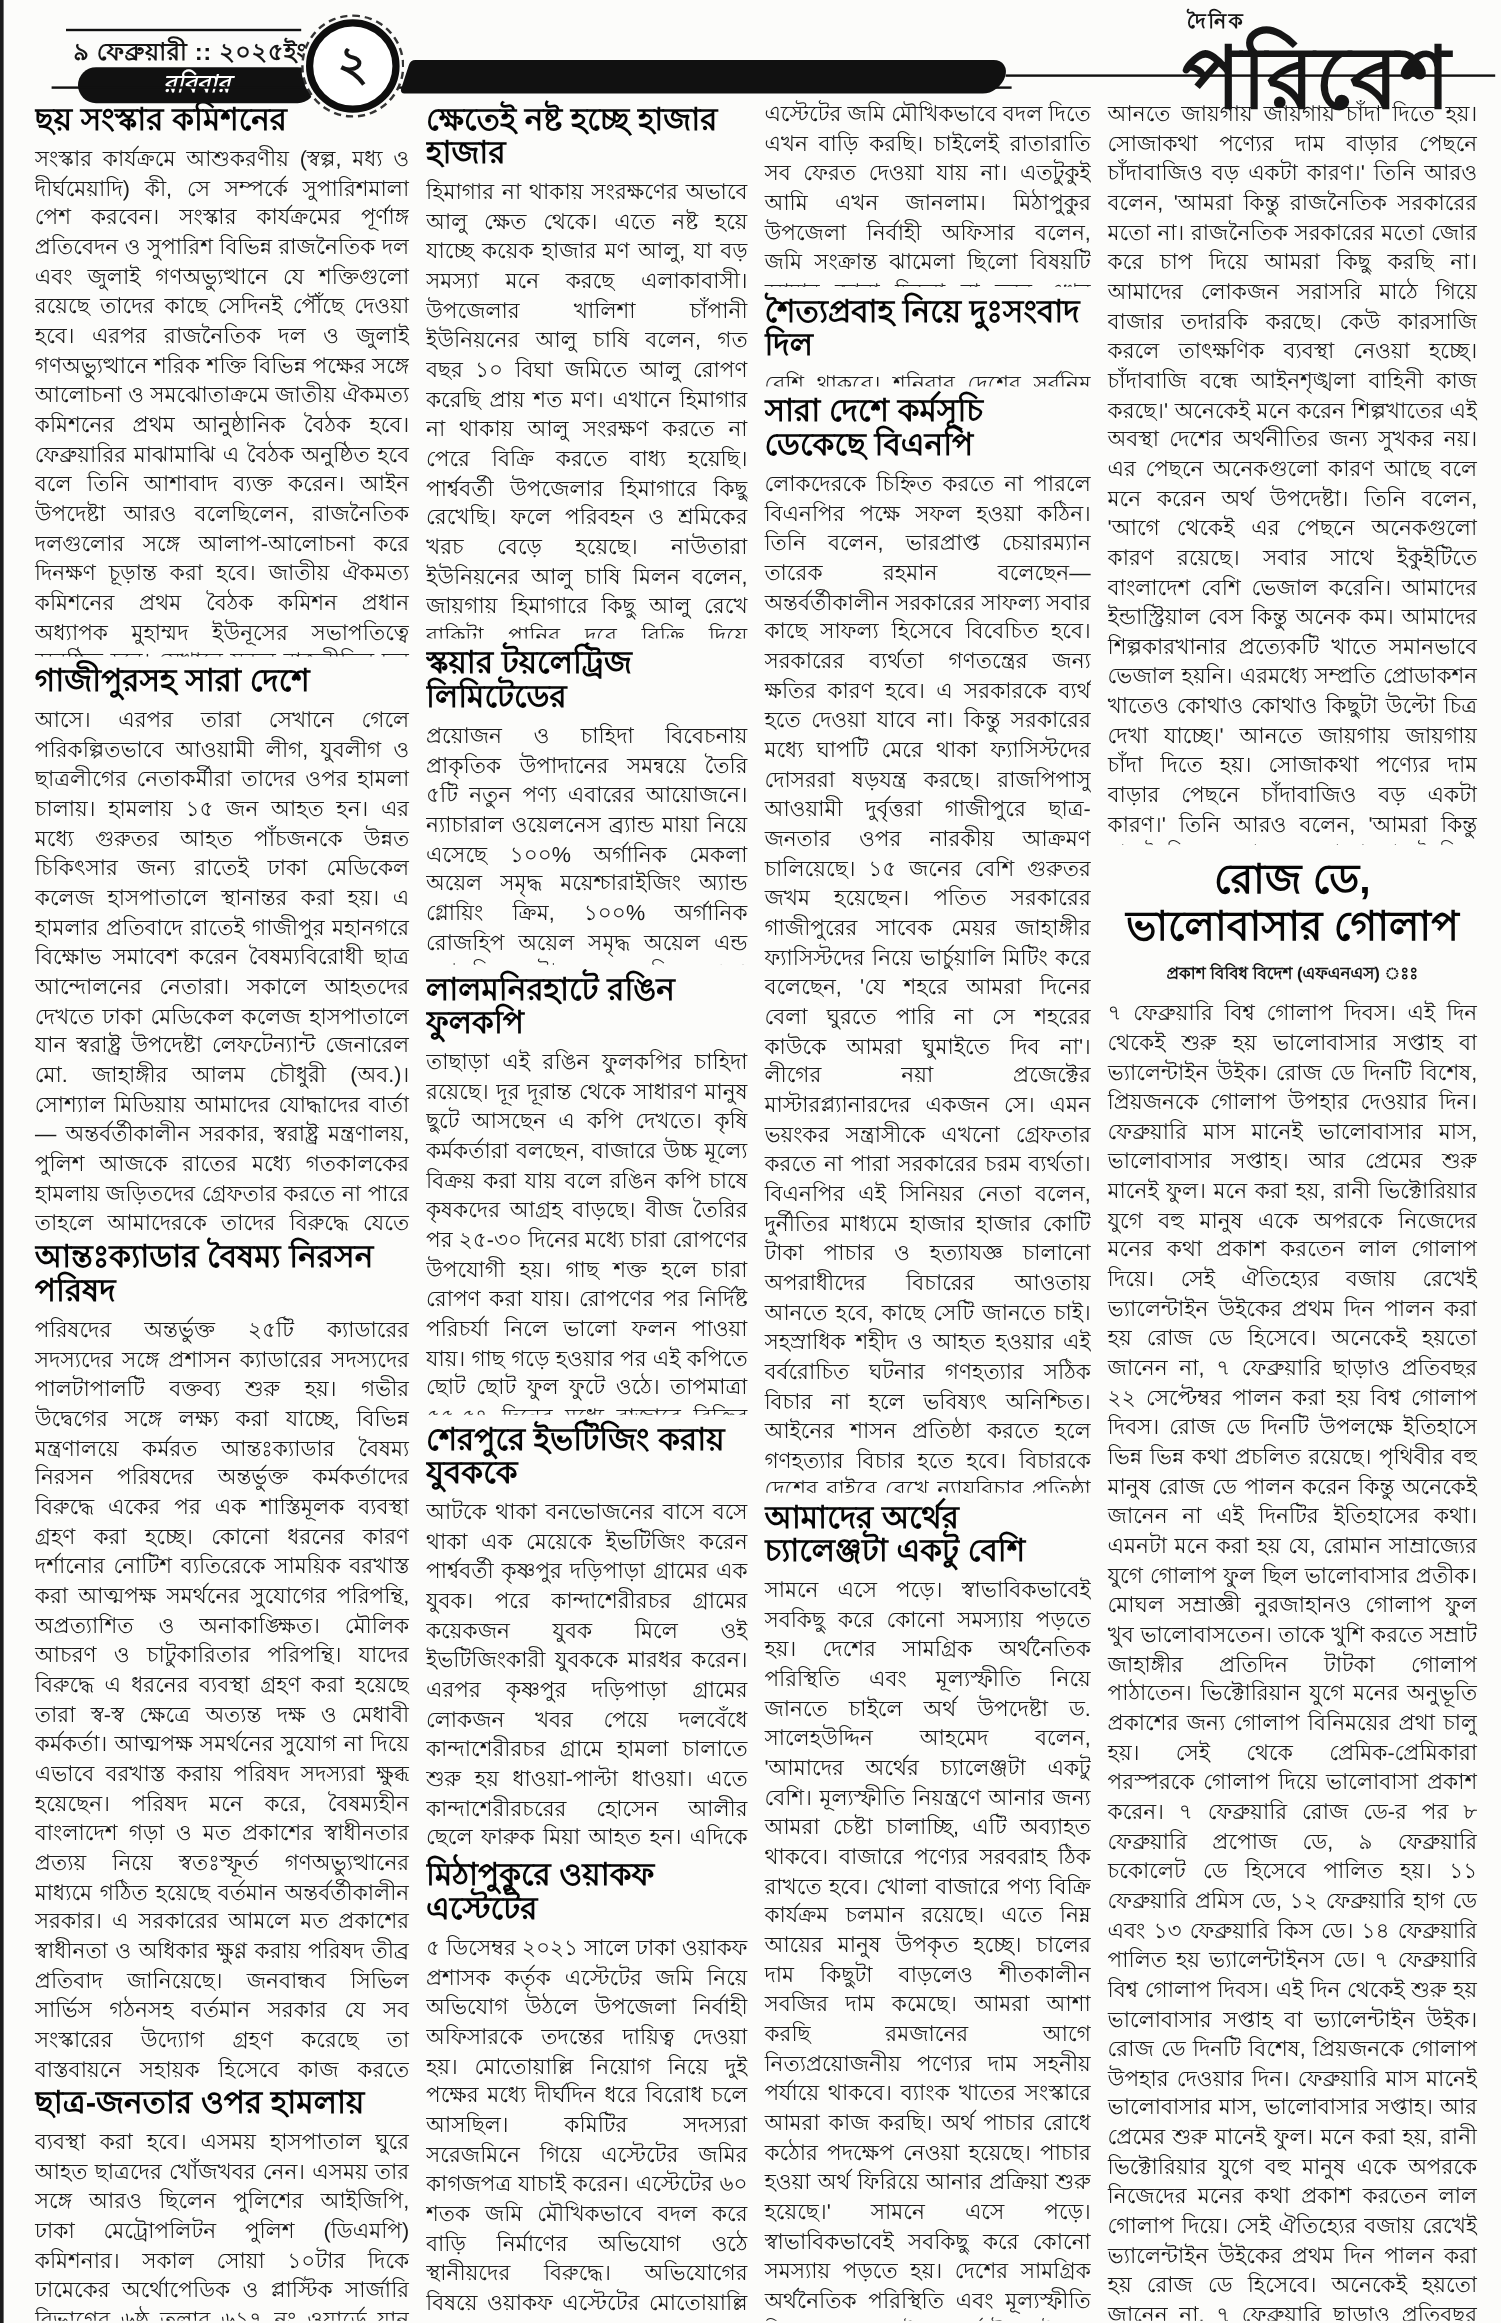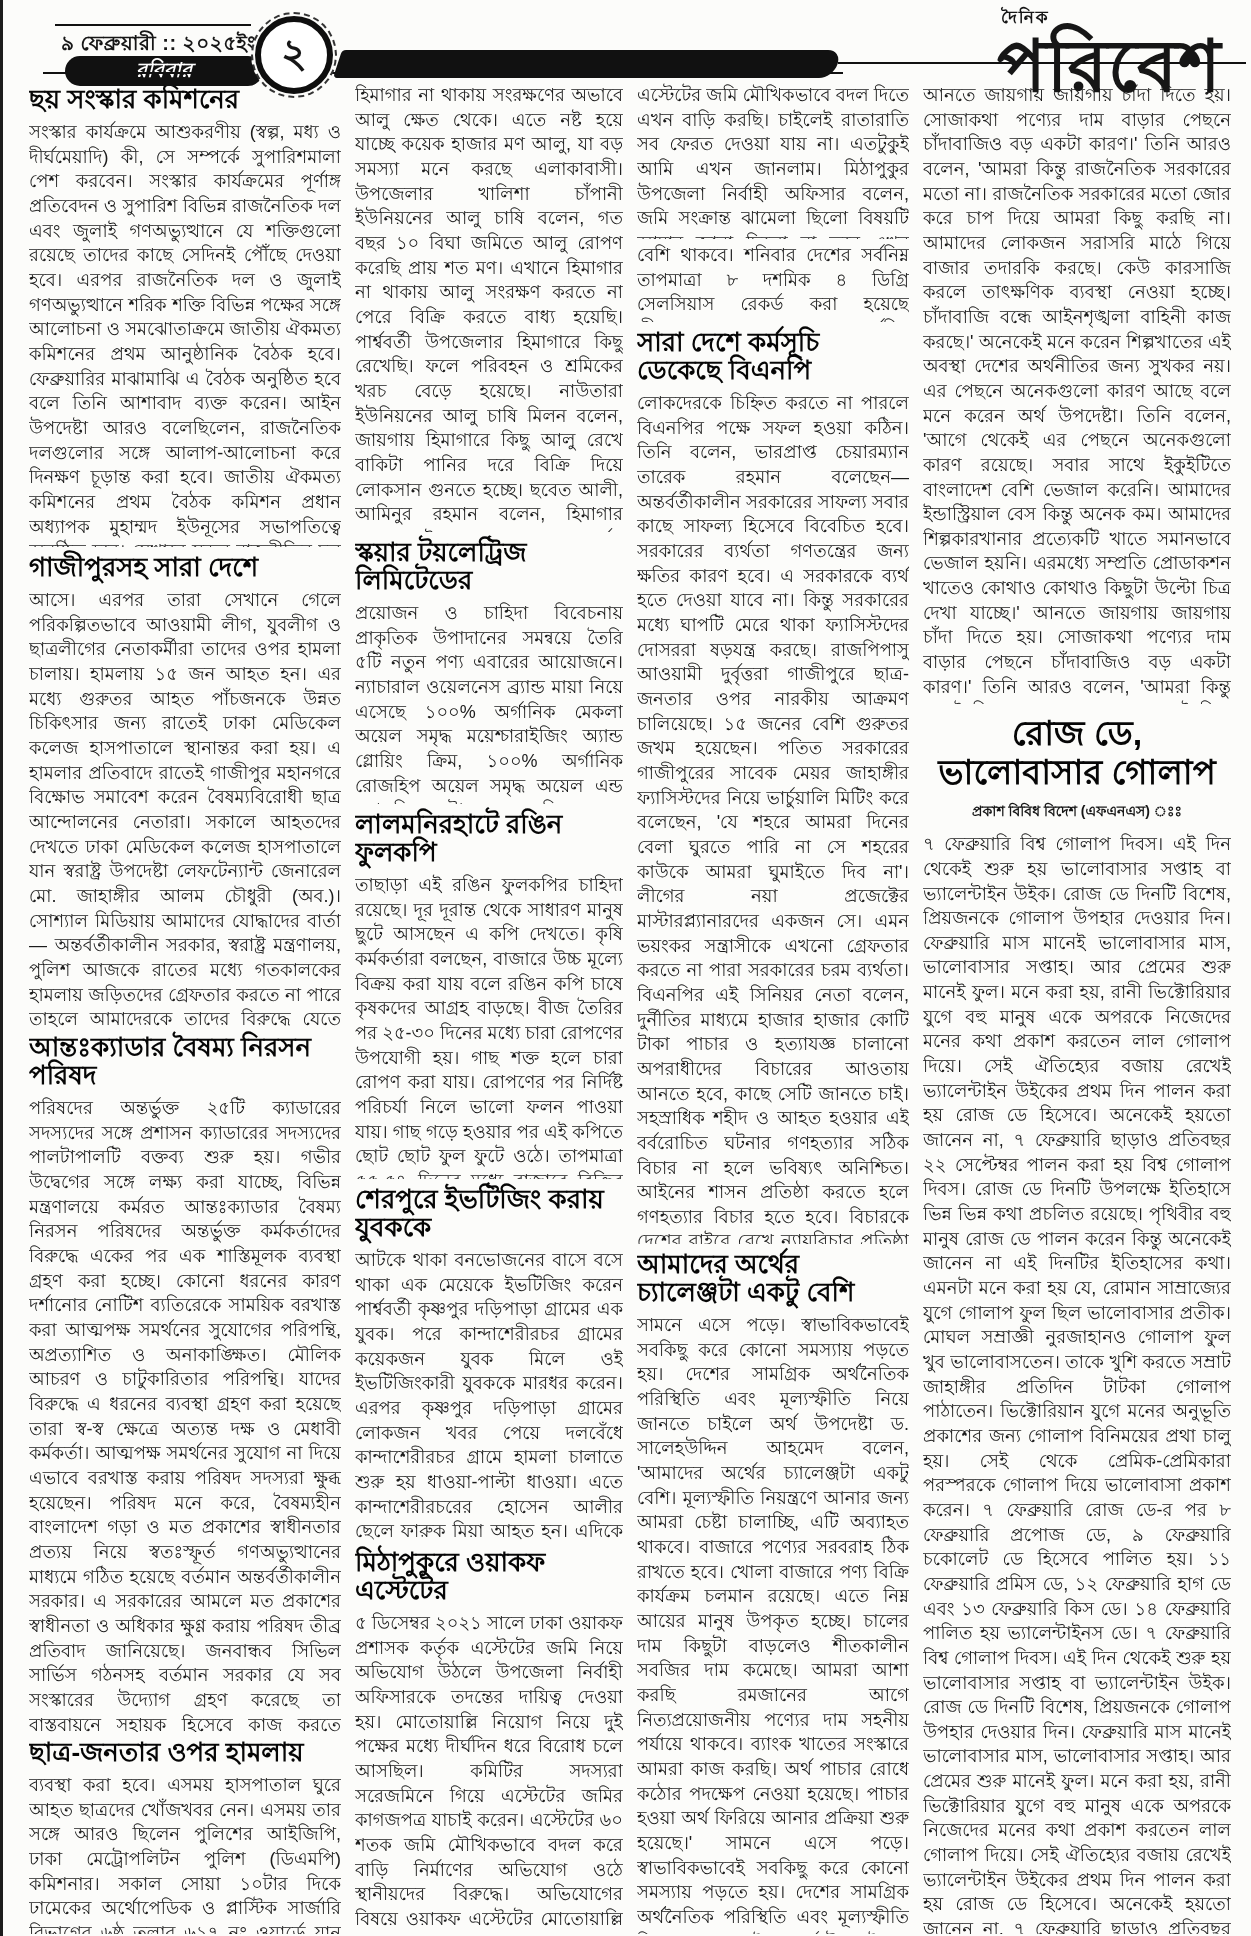--- a/index.html
+++ b/index.html
@@ -34,21 +34,21 @@
     width:66px;height:66px;border:6px solid #0e0e0e;border-radius:50%;
     display:flex;align-items:center;justify-content:center;
     font-size:40px;font-weight:bold;background:#fff;
   }
   .swoosh{
     position:absolute;left:330px;top:50px;width:500px;height:28px;
     background:#111;border-radius:4px 14px 14px 4px;
     transform:skewX(-18deg);transform-origin:bottom left;z-index:1;
   }
   .head-rule{position:absolute;left:835px;top:62px;width:408px;height:2px;background:#111;}
-  .logo{position:absolute;right:4px;top:4px;text-align:left;width:250px;z-index:2;}
+  .logo{position:absolute;right:16px;top:4px;text-align:left;width:250px;z-index:2;}
   .logo-top{display:block;font-size:17px;font-weight:900;letter-spacing:2px;margin-left:4px;}
   .logo-main{display:block;font-size:72px;font-weight:900;letter-spacing:1px;line-height:1;margin-top:-2px;}
   .header-bottom-rule{position:absolute;left:40px;top:72px;width:800px;height:2px;background:#111;}
   
   main.cols{
     display:grid;
     grid-template-columns:312px 268px 272px 308px;
     column-gap:14px;
     padding:4px 5px 0 26px;
   }
@@ -101,20 +101,21 @@
         <p class="body">পরিষদের অন্তর্ভুক্ত ২৫টি ক্যাডারের সদস্যদের সঙ্গে প্রশাসন ক্যাডারের সদস্যদের পালটাপালটি বক্তব্য শুরু হয়। গভীর উদ্বেগের সঙ্গে লক্ষ্য করা যাচ্ছে, বিভিন্ন মন্ত্রণালয়ে কর্মরত আন্তঃক্যাডার বৈষম্য নিরসন পরিষদের অন্তর্ভুক্ত কর্মকর্তাদের বিরুদ্ধে একের পর এক শাস্তিমূলক ব্যবস্থা গ্রহণ করা হচ্ছে। কোনো ধরনের কারণ দর্শানোর নোটিশ ব্যতিরেকে সাময়িক বরখাস্ত করা আত্মপক্ষ সমর্থনের সুযোগের পরিপন্থি, অপ্রত্যাশিত ও অনাকাঙ্ক্ষিত। মৌলিক আচরণ ও চাটুকারিতার পরিপন্থি। যাদের বিরুদ্ধে এ ধরনের ব্যবস্থা গ্রহণ করা হয়েছে তারা স্ব-স্ব ক্ষেত্রে অত্যন্ত দক্ষ ও মেধাবী কর্মকর্তা। আত্মপক্ষ সমর্থনের সুযোগ না দিয়ে এভাবে বরখাস্ত করায় পরিষদ সদস্যরা ক্ষুব্ধ হয়েছেন। পরিষদ মনে করে, বৈষম্যহীন বাংলাদেশ গড়া ও মত প্রকাশের স্বাধীনতার প্রত্যয় নিয়ে স্বতঃস্ফূর্ত গণঅভ্যুত্থানের মাধ্যমে গঠিত হয়েছে বর্তমান অন্তর্বর্তীকালীন সরকার। এ সরকারের আমলে মত প্রকাশের স্বাধীনতা ও অধিকার ক্ষুণ্ণ করায় পরিষদ তীব্র প্রতিবাদ জানিয়েছে। জনবান্ধব সিভিল সার্ভিস গঠনসহ বর্তমান সরকার যে সব সংস্কারের উদ্যোগ গ্রহণ করেছে তা বাস্তবায়নে সহায়ক হিসেবে কাজ করতে পরিষদ প্রতিশ্রুতিবদ্ধ। অসঙ্গতিপূর্ণ। কমিশনের পূর্ণাঙ্গ প্রস্তাব পেলে, খুঁটিনাটি প্রস্তাব উপস্থাপন করা হবে। লিখিত বক্তব্য উপস্থাপন করেন বৈষম্য নিরসন পরিষদের সমন্বয়ক মো. শওকত। এ সময় উপস্থিত ছিলেন, গণপূর্ত ক্যাডারের মো., স্বাস্থ্য ক্যাডারের ডা. মোহাম্মদ নেয়ামত হোসেন, শিক্ষা ক্যাডারের মফিজুর রহমান, প্রাণিসম্পদ ক্যাডারের ড. মুহাম্মদ, সমবায় ক্যাডারের মো. মমিনুল হক, কৃষি ক্যাডারের এবং বিভিন্ন ক্যাডারের সদস্যবৃন্দ।</p>
       </article>
       <article class="art" style="height:202px">
         <h2>ছাত্র-জনতার ওপর হামলায়</h2>
         <p class="body">ব্যবস্থা করা হবে। এসময় হাসপাতাল ঘুরে আহত ছাত্রদের খোঁজখবর নেন। এসময় তার সঙ্গে আরও ছিলেন পুলিশের আইজিপি, ঢাকা মেট্রোপলিটন পুলিশ (ডিএমপি) কমিশনার। সকাল সোয়া ১০টার দিকে ঢামেকের অর্থোপেডিক ও প্লাস্টিক সার্জারি বিভাগের ৬ষ্ঠ তলার ৬১৭ নং ওয়ার্ডে যান এবং তাদের খোঁজখবর নেন। এর আগে, (ফেব্রুয়ারি) রাত ৯টার দিকে গাজীপুর মহানগরীর এলাকায় সাবেক মন্ত্রী ও জেলা আওয়ামী লীগের হকের বাড়ি ভাঙচুরের অভিযোগ তুলে শিক্ষার্থীদের ওপর হামলা চালায় স্থানীয় বাসিন্দারা। এতে অন্তত ১৫ শিক্ষার্থী আহত হন।</p>
       </article>
     </section>
 
     <section>
       <article class="art" style="height:453px">
+        <h2>ক্ষেতেই নষ্ট হচ্ছে হাজার হাজার</h2>
         <p class="body">হিমাগার না থাকায় সংরক্ষণের অভাবে আলু ক্ষেত থেকে। এতে নষ্ট হয়ে যাচ্ছে কয়েক হাজার মণ আলু, যা বড় সমস্যা মনে করছে এলাকাবাসী। উপজেলার খালিশা চাঁপানী ইউনিয়নের আলু চাষি বলেন, গত বছর ১০ বিঘা জমিতে আলু রোপণ করেছি প্রায় শত মণ। এখানে হিমাগার না থাকায় আলু সংরক্ষণ করতে না পেরে বিক্রি করতে বাধ্য হয়েছি। পার্শ্ববর্তী উপজেলার হিমাগারে কিছু রেখেছি। ফলে পরিবহন ও শ্রমিকের খরচ বেড়ে হয়েছে। নাউতারা ইউনিয়নের আলু চাষি মিলন বলেন, জায়গায় হিমাগারে কিছু আলু রেখে বাকিটা পানির দরে বিক্রি দিয়ে লোকসান গুনতে হচ্ছে। ছবেত আলী, আমিনুর রহমান বলেন, হিমাগার থাকলে এই আলু রমজানের শেষ পর্যন্ত সংরক্ষণ করা যেত। কিন্তু সংরক্ষণের অভাবে ক্ষেতের আলুগুলো এখনও উত্তোলন করা যাচ্ছে না। এখন বিক্রি করলে দাম পাওয়া যাবে না, সংরক্ষণও করতে পারছি না। ফলে বিপাকে পড়েছি। যে হিমাগার রয়েছে সেখানে রশিদ মেলে না, পর্যাপ্ত জায়গা নেই। জরুরি ভিত্তিতে এই উপজেলায় হিমাগার নির্মাণের পাশাপাশি, সরকারি সহায়তার দাবি জানান তারা। কৃষি কর্মকর্তা হাসান আল বান্না বলেন, এবার আলুর উৎপাদন লক্ষ্যমাত্রাকে ছাড়িয়ে যাচ্ছে।</p>
       </article>
       <article class="art" style="height:272px">
         <h2>স্কয়ার টয়লেট্রিজ লিমিটেডের</h2>
         <p class="body">প্রয়োজন ও চাহিদা বিবেচনায় প্রাকৃতিক উপাদানের সমন্বয়ে তৈরি ৫টি নতুন পণ্য এবারের আয়োজনে। ন্যাচারাল ওয়েলনেস ব্র্যান্ড মায়া নিয়ে এসেছে ১০০% অর্গানিক মেকলা অয়েল সমৃদ্ধ ময়েশ্চারাইজিং অ্যান্ড গ্লোয়িং ক্রিম, ১০০% অর্গানিক রোজহিপ অয়েল সমৃদ্ধ অয়েল এন্ড অ্যাকনি কন্ট্রোল জেল ক্রিম, এবং আঁখি পিম্পল নিম ফেসওয়াশ। এছাড়া স্বাস্থ্যের হাইজিন ব্র্যান্ড সেপনিল নিয়ে এসেছে সি মিনারেলস সমৃদ্ধ স্যানিটাইজিং সোপ বার এবং তরুণীদের প্রিয় ব্র্যান্ড রিভাইভ নিয়ে এসেছে ঘৃতকুমারী ৫০+ ময়েশ্চারাইজিং সানস্ক্রিন, যা রোদ থেকে ত্বকের সুরক্ষায় যোগ করবে নতুন মাত্রা।</p>
       </article>
       <article class="art" style="height:375px">
         <h2>লালমনিরহাটে রঙিন ফুলকপি</h2>
         <p class="body">তাছাড়া এই রঙিন ফুলকপির চাহিদা রয়েছে। দূর দূরান্ত থেকে সাধারণ মানুষ ছুটে আসছেন এ কপি দেখতে। কৃষি কর্মকর্তারা বলছেন, বাজারে উচ্চ মূল্যে বিক্রয় করা যায় বলে রঙিন কপি চাষে কৃষকদের আগ্রহ বাড়ছে। বীজ তৈরির পর ২৫-৩০ দিনের মধ্যে চারা রোপণের উপযোগী হয়। গাছ শক্ত হলে চারা রোপণ করা যায়। রোপণের পর নির্দিষ্ট পরিচর্যা নিলে ভালো ফলন পাওয়া যায়। গাছ গড়ে হওয়ার পর এই কপিতে ছোট ছোট ফুল ফুটে ওঠে। তাপমাত্রা ৫৫-৫৭ দিনের মধ্যে বাজারে বিক্রির উপযোগী হয়। কৃষি বিভাগের পক্ষ থেকে নারী উদ্যোক্তা রাবেয়াকে সব ধরনের সহযোগিতা করা হচ্ছে। কৃষকরা আগ্রহী হলে শুধু এই উপজেলায় নয়, বৃহৎ পরিসরে এ কপি চাষ করতে কৃষকদের উদ্বুদ্ধ করা হবে।</p>
       </article>
@@ -126,20 +127,21 @@
         <h2>মিঠাপুকুরে ওয়াকফ এস্টেটের</h2>
         <p class="body">৫ ডিসেম্বর ২০২১ সালে ঢাকা ওয়াকফ প্রশাসক কর্তৃক এস্টেটের জমি নিয়ে অভিযোগ উঠলে উপজেলা নির্বাহী অফিসারকে তদন্তের দায়িত্ব দেওয়া হয়। মোতোয়াল্লি নিয়োগ নিয়ে দুই পক্ষের মধ্যে দীর্ঘদিন ধরে বিরোধ চলে আসছিল। কমিটির সদস্যরা সরেজমিনে গিয়ে এস্টেটের জমির কাগজপত্র যাচাই করেন। এস্টেটের ৬০ শতক জমি মৌখিকভাবে বদল করে বাড়ি নির্মাণের অভিযোগ ওঠে স্থানীয়দের বিরুদ্ধে। অভিযোগের বিষয়ে ওয়াকফ এস্টেটের মোতোয়াল্লি বলেন, নিয়ম মেনেই এস্টেটের জমি ব্যবস্থাপনা করা হচ্ছে। কেউ অনিয়ম করলে তার বিরুদ্ধে আইনানুগ ব্যবস্থা নেওয়া হবে। এলাকাবাসী দ্রুত এ বিষয়ে প্রশাসনের হস্তক্ষেপ কামনা করেছেন। ৫ ডিসেম্বর ২০২১ সালে ঢাকা ওয়াকফ প্রশাসক কর্তৃক এস্টেটের জমি নিয়ে অভিযোগ উঠলে উপজেলা নির্বাহী অফিসারকে তদন্তের দায়িত্ব দেওয়া হয়। মোতোয়াল্লি নিয়োগ নিয়ে দুই পক্ষের মধ্যে দীর্ঘদিন ধরে বিরোধ চলে আসছিল। কমিটির সদস্যরা সরেজমিনে গিয়ে এস্টেটের জমির কাগজপত্র যাচাই করেন। এস্টেটের ৬০ শতক জমি মৌখিকভাবে বদল করে বাড়ি নির্মাণের অভিযোগ ওঠে স্থানীয়দের বিরুদ্ধে। অভিযোগের বিষয়ে ওয়াকফ এস্টেটের মোতোয়াল্লি বলেন, নিয়ম মেনেই এস্টেটের জমি ব্যবস্থাপনা করা হচ্ছে। কেউ অনিয়ম করলে তার বিরুদ্ধে আইনানুগ ব্যবস্থা নেওয়া হবে। এলাকাবাসী দ্রুত এ বিষয়ে প্রশাসনের হস্তক্ষেপ কামনা করেছেন।</p>
       </article>
     </section>
 
     <section>
       <article class="art" style="height:160px">
         <p class="body">এস্টেটের জমি মৌখিকভাবে বদল দিতে এখন বাড়ি করছি। চাইলেই রাতারাতি সব ফেরত দেওয়া যায় না। এতটুকুই আমি এখন জানলাম। মিঠাপুকুর উপজেলা নির্বাহী অফিসার বলেন, জমি সংক্রান্ত ঝামেলা ছিলো বিষয়টি আমার জানা ছিলো না তবে এখন প্রয়োজনীয় ব্যবস্থা গ্রহণ করা হবে।</p>
       </article>
       <article class="art" style="height:83px">
+        <h2>শৈত্যপ্রবাহ নিয়ে দুঃসংবাদ দিল</h2>
         <p class="body">বেশি থাকবে। শনিবার দেশের সর্বনিম্ন তাপমাত্রা ৮ দশমিক ৪ ডিগ্রি সেলসিয়াস রেকর্ড করা হয়েছে শ্রীমঙ্গলে। আজ ঢাকায় সর্বনিম্ন তাপমাত্রা ১৫ দশমিক ৬ ডিগ্রি সেলসিয়াস।</p>
       </article>
       <article class="art" style="height:922px">
         <h2>সারা দেশে কর্মসূচি ডেকেছে বিএনপি</h2>
         <p class="body">লোকদেরকে চিহ্নিত করতে না পারলে বিএনপির পক্ষে সফল হওয়া কঠিন। তিনি বলেন, ভারপ্রাপ্ত চেয়ারম্যান তারেক রহমান বলেছেন— অন্তর্বর্তীকালীন সরকারের সাফল্য সবার কাছে সাফল্য হিসেবে বিবেচিত হবে। সরকারের ব্যর্থতা গণতন্ত্রের জন্য ক্ষতির কারণ হবে। এ সরকারকে ব্যর্থ হতে দেওয়া যাবে না। কিন্তু সরকারের মধ্যে ঘাপটি মেরে থাকা ফ্যাসিস্টদের দোসররা ষড়যন্ত্র করছে। রাজপিপাসু আওয়ামী দুর্বৃত্তরা গাজীপুরে ছাত্র-জনতার ওপর নারকীয় আক্রমণ চালিয়েছে। ১৫ জনের বেশি গুরুতর জখম হয়েছেন। পতিত সরকারের গাজীপুরের সাবেক মেয়র জাহাঙ্গীর ফ্যাসিস্টদের নিয়ে ভার্চুয়ালি মিটিং করে বলেছেন, 'যে শহরে আমরা দিনের বেলা ঘুরতে পারি না সে শহরের কাউকে আমরা ঘুমাইতে দিব না'। লীগের নয়া প্রজেক্টের মাস্টারপ্ল্যানারদের একজন সে। এমন ভয়ংকর সন্ত্রাসীকে এখনো গ্রেফতার করতে না পারা সরকারের চরম ব্যর্থতা। বিএনপির এই সিনিয়র নেতা বলেন, দুর্নীতির মাধ্যমে হাজার হাজার কোটি টাকা পাচার ও হত্যাযজ্ঞ চালানো অপরাধীদের বিচারের আওতায় আনতে হবে, কাছে সেটি জানতে চাই। সহস্রাধিক শহীদ ও আহত হওয়ার এই বর্বরোচিত ঘটনার গণহত্যার সঠিক বিচার না হলে ভবিষ্যৎ অনিশ্চিত। আইনের শাসন প্রতিষ্ঠা করতে হলে গণহত্যার বিচার হতে হবে। বিচারকে দেশের বাইরে রেখে ন্যায়বিচার প্রতিষ্ঠা করা সম্ভবপর নয়। সচিবালয়ে গিজগিজ করছে স্বৈরাচার শেখ হাসিনার প্রেতাত্মারা। পুলিশ-প্রশাসন-আদালতে তারাই সবকিছু করছে। অবিলম্বে ফ্যাসিস্টদের সহযোগীদের বিরুদ্ধে কঠোর ব্যবস্থা গ্রহণ করতে না পারলে আবারো হাসিনার দোসরদের পরাস্ত করা কঠিন হবে। লোকদেরকে চিহ্নিত করতে না পারলে বিএনপির পক্ষে সফল হওয়া কঠিন। তিনি বলেন, ভারপ্রাপ্ত চেয়ারম্যান তারেক রহমান বলেছেন— অন্তর্বর্তীকালীন সরকারের সাফল্য সবার কাছে সাফল্য হিসেবে বিবেচিত হবে। সরকারের ব্যর্থতা গণতন্ত্রের জন্য ক্ষতির কারণ হবে। এ সরকারকে ব্যর্থ হতে দেওয়া যাবে না। কিন্তু সরকারের মধ্যে ঘাপটি মেরে থাকা ফ্যাসিস্টদের দোসররা ষড়যন্ত্র করছে। রাজপিপাসু আওয়ামী দুর্বৃত্তরা গাজীপুরে ছাত্র-জনতার ওপর নারকীয় আক্রমণ চালিয়েছে। ১৫ জনের বেশি গুরুতর জখম হয়েছেন। পতিত সরকারের গাজীপুরের সাবেক মেয়র জাহাঙ্গীর ফ্যাসিস্টদের নিয়ে ভার্চুয়ালি মিটিং করে বলেছেন, 'যে শহরে আমরা দিনের বেলা ঘুরতে পারি না সে শহরের কাউকে আমরা ঘুমাইতে দিব না'। লীগের নয়া প্রজেক্টের মাস্টারপ্ল্যানারদের একজন সে। এমন ভয়ংকর সন্ত্রাসীকে এখনো গ্রেফতার করতে না পারা সরকারের চরম ব্যর্থতা। বিএনপির এই সিনিয়র নেতা বলেন, দুর্নীতির মাধ্যমে হাজার হাজার কোটি টাকা পাচার ও হত্যাযজ্ঞ চালানো অপরাধীদের বিচারের আওতায় আনতে হবে, কাছে সেটি জানতে চাই। সহস্রাধিক শহীদ ও আহত হওয়ার এই বর্বরোচিত ঘটনার গণহত্যার সঠিক বিচার না হলে ভবিষ্যৎ অনিশ্চিত। আইনের শাসন প্রতিষ্ঠা করতে হলে গণহত্যার বিচার হতে হবে। বিচারকে দেশের বাইরে রেখে ন্যায়বিচার প্রতিষ্ঠা করা সম্ভবপর নয়। সচিবালয়ে গিজগিজ করছে স্বৈরাচার শেখ হাসিনার প্রেতাত্মারা। পুলিশ-প্রশাসন-আদালতে তারাই সবকিছু করছে। অবিলম্বে ফ্যাসিস্টদের সহযোগীদের বিরুদ্ধে কঠোর ব্যবস্থা গ্রহণ করতে না পারলে আবারো হাসিনার দোসরদের পরাস্ত করা কঠিন হবে।</p>
       </article>
       <article class="art" style="height:690px">
         <h2>আমাদের অর্থের চ্যালেঞ্জটা একটু বেশি</h2>
         <p class="body">সামনে এসে পড়ে। স্বাভাবিকভাবেই সবকিছু করে কোনো সমস্যায় পড়তে হয়। দেশের সামগ্রিক অর্থনৈতিক পরিস্থিতি এবং মূল্যস্ফীতি নিয়ে জানতে চাইলে অর্থ উপদেষ্টা ড. সালেহউদ্দিন আহমেদ বলেন, 'আমাদের অর্থের চ্যালেঞ্জটা একটু বেশি। মূল্যস্ফীতি নিয়ন্ত্রণে আনার জন্য আমরা চেষ্টা চালাচ্ছি, এটি অব্যাহত থাকবে। বাজারে পণ্যের সরবরাহ ঠিক রাখতে হবে। খোলা বাজারে পণ্য বিক্রি কার্যক্রম চলমান রয়েছে। এতে নিম্ন আয়ের মানুষ উপকৃত হচ্ছে। চালের দাম কিছুটা বাড়লেও শীতকালীন সবজির দাম কমেছে। আমরা আশা করছি রমজানের আগে নিত্যপ্রয়োজনীয় পণ্যের দাম সহনীয় পর্যায়ে থাকবে। ব্যাংক খাতের সংস্কারে আমরা কাজ করছি। অর্থ পাচার রোধে কঠোর পদক্ষেপ নেওয়া হয়েছে। পাচার হওয়া অর্থ ফিরিয়ে আনার প্রক্রিয়া শুরু হয়েছে।' সামনে এসে পড়ে। স্বাভাবিকভাবেই সবকিছু করে কোনো সমস্যায় পড়তে হয়। দেশের সামগ্রিক অর্থনৈতিক পরিস্থিতি এবং মূল্যস্ফীতি নিয়ে জানতে চাইলে অর্থ উপদেষ্টা ড. সালেহউদ্দিন আহমেদ বলেন, 'আমাদের অর্থের চ্যালেঞ্জটা একটু বেশি। মূল্যস্ফীতি নিয়ন্ত্রণে আনার জন্য আমরা চেষ্টা চালাচ্ছি, এটি অব্যাহত থাকবে। বাজারে পণ্যের সরবরাহ ঠিক রাখতে হবে। খোলা বাজারে পণ্য বিক্রি কার্যক্রম চলমান রয়েছে। এতে নিম্ন আয়ের মানুষ উপকৃত হচ্ছে। চালের দাম কিছুটা বাড়লেও শীতকালীন সবজির দাম কমেছে। আমরা আশা করছি রমজানের আগে নিত্যপ্রয়োজনীয় পণ্যের দাম সহনীয় পর্যায়ে থাকবে। ব্যাংক খাতের সংস্কারে আমরা কাজ করছি। অর্থ পাচার রোধে কঠোর পদক্ষেপ নেওয়া হয়েছে। পাচার হওয়া অর্থ ফিরিয়ে আনার প্রক্রিয়া শুরু হয়েছে।'</p>
       </article>

